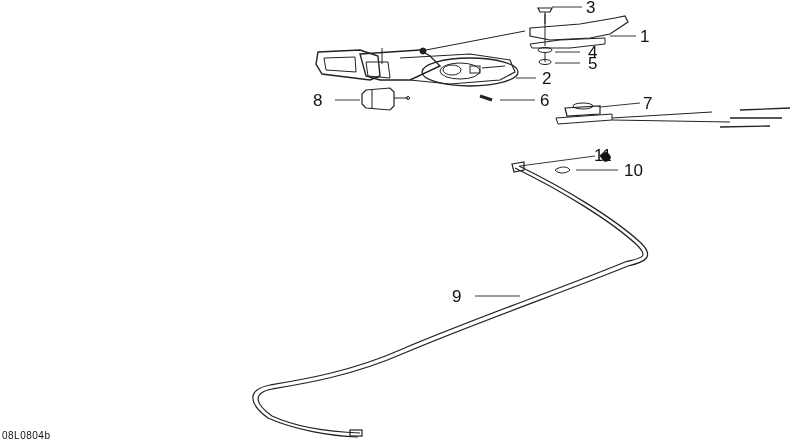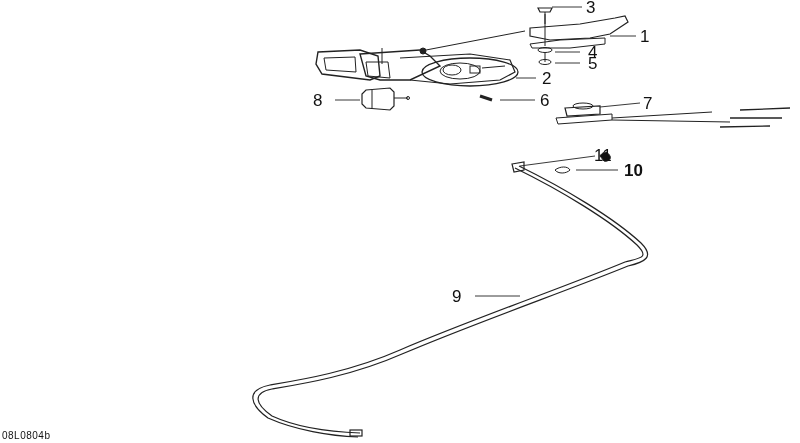--- a/index.html
+++ b/index.html
@@ -92,17 +92,17 @@
 
   <span class="callout" style="left:586px;top:-1px;">3</span>
   <span class="callout" style="left:640px;top:28px;">1</span>
   <span class="callout" style="left:588px;top:44px;">4</span>
   <span class="callout" style="left:588px;top:55px;">5</span>
   <span class="callout" style="left:542px;top:70px;">2</span>
   <span class="callout" style="left:540px;top:92px;">6</span>
   <span class="callout" style="left:643px;top:95px;">7</span>
   <span class="callout" style="left:313px;top:92px;">8</span>
   <span class="callout" style="left:594px;top:147px;">11</span>
-  <span class="callout" style="left:624px;top:162px;font-weight:bold;">10</span>
+  <span class="callout" style="left:624px;top:162px;">10</span>
   <span class="callout" style="left:452px;top:288px;">9</span>
 
   <span class="code">08L0804b</span>
 </div>
 
 </body></html>

